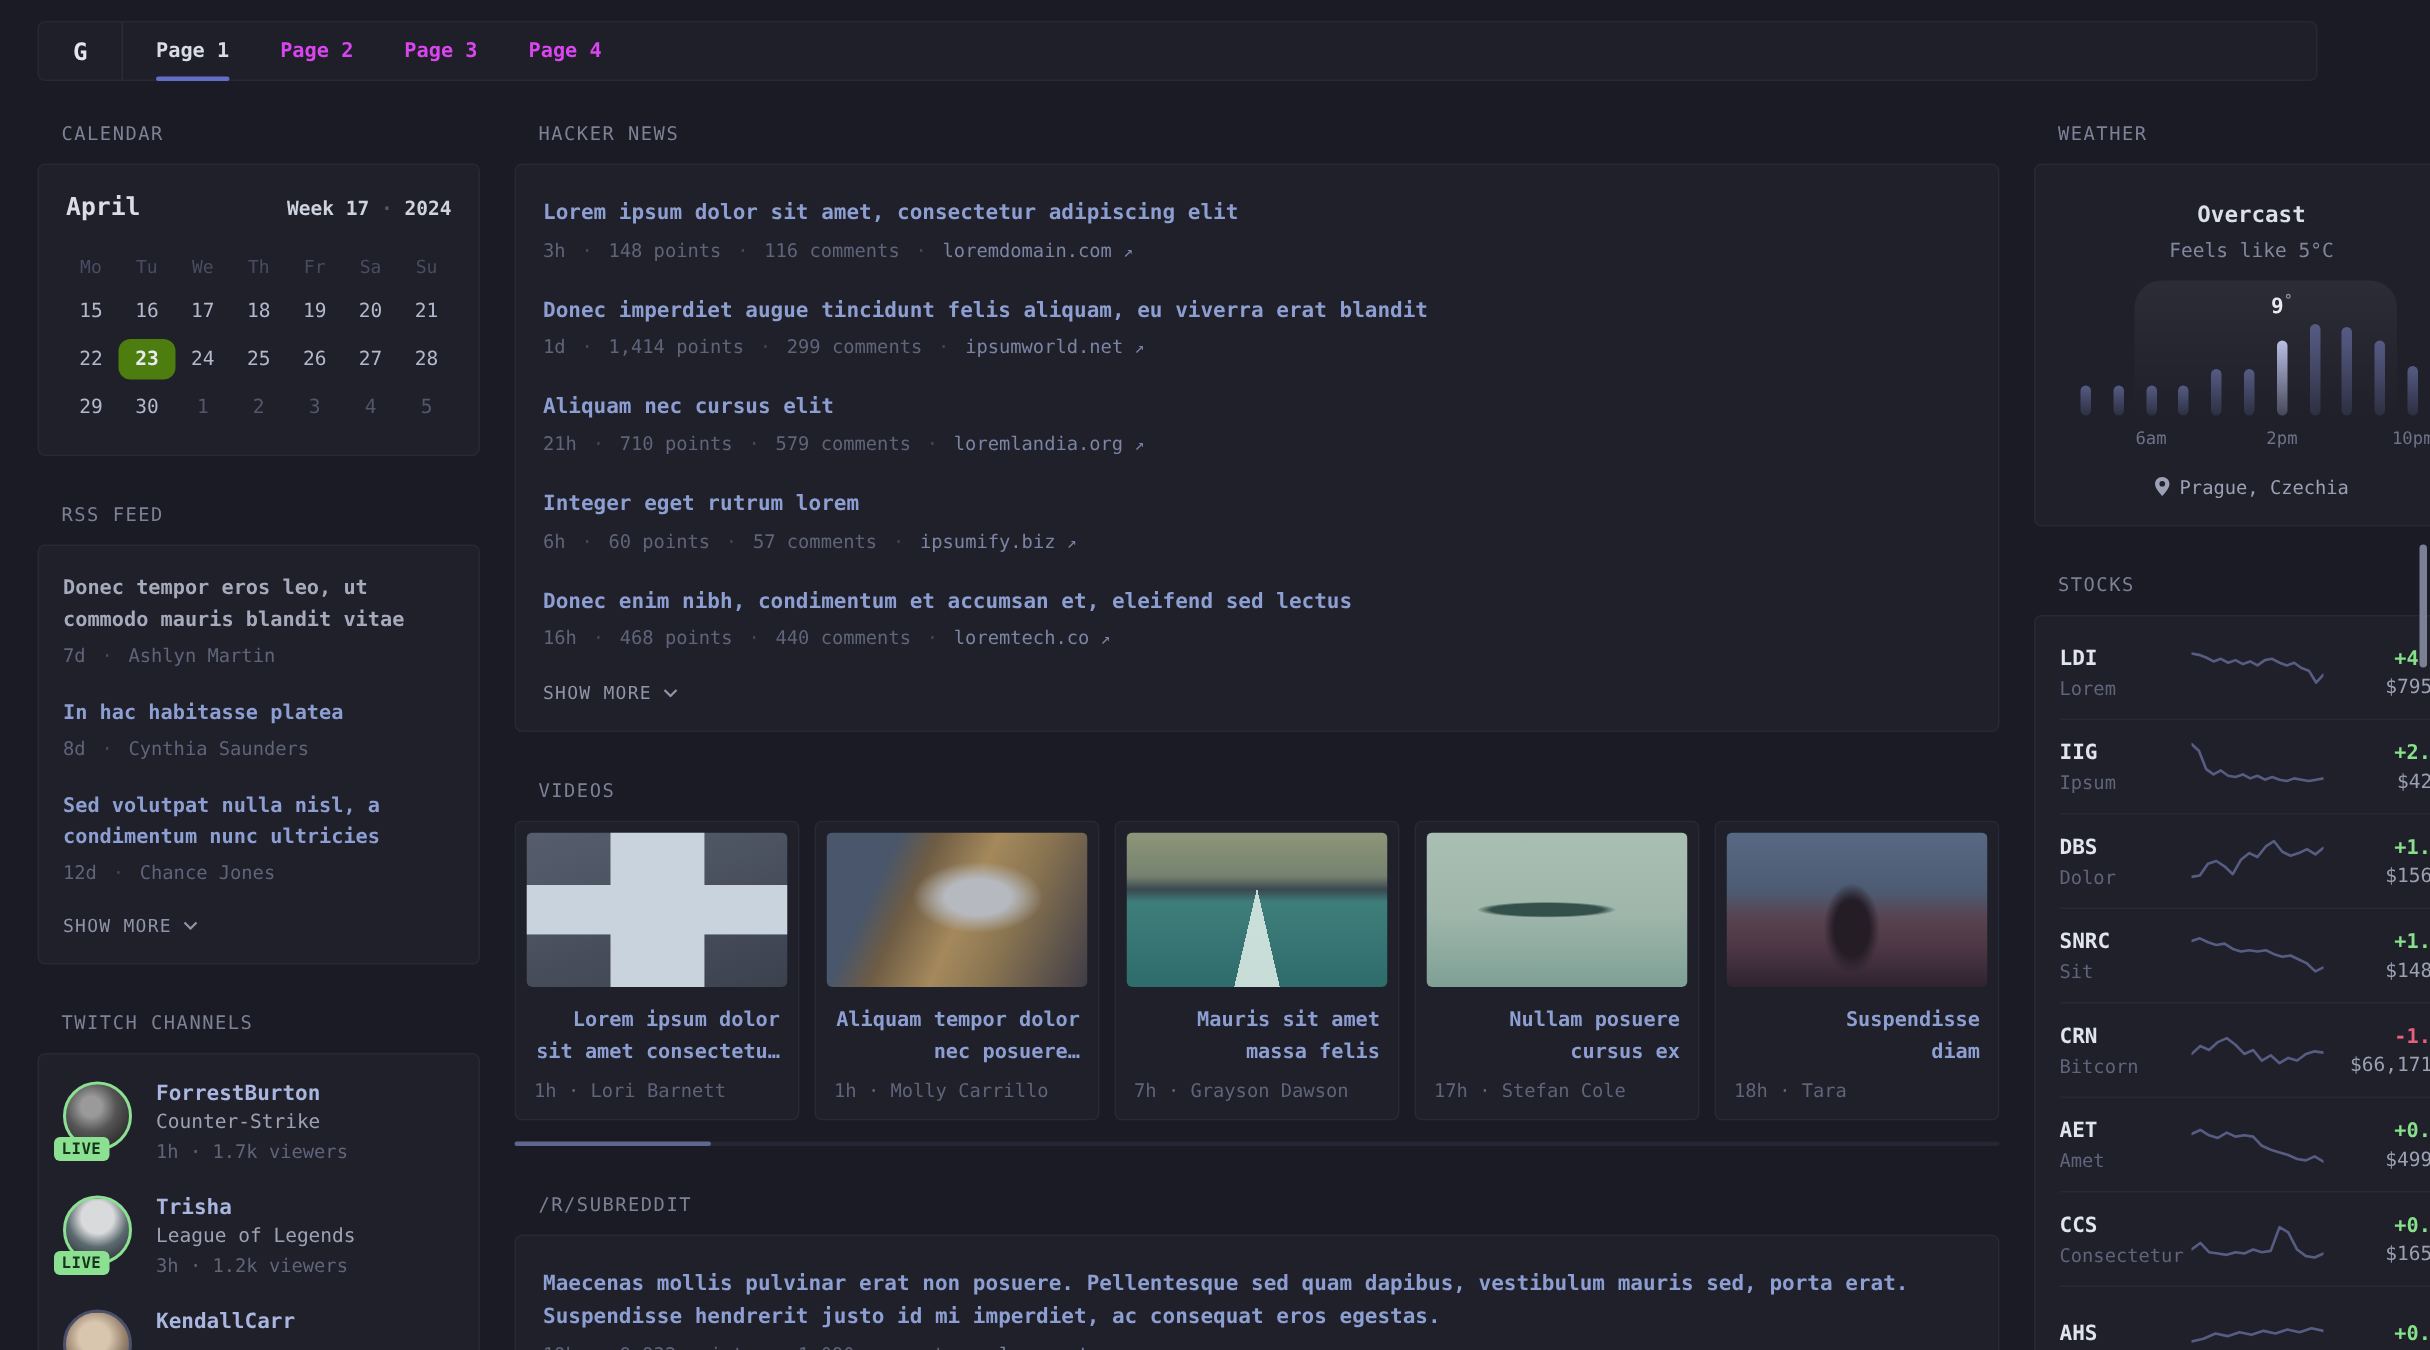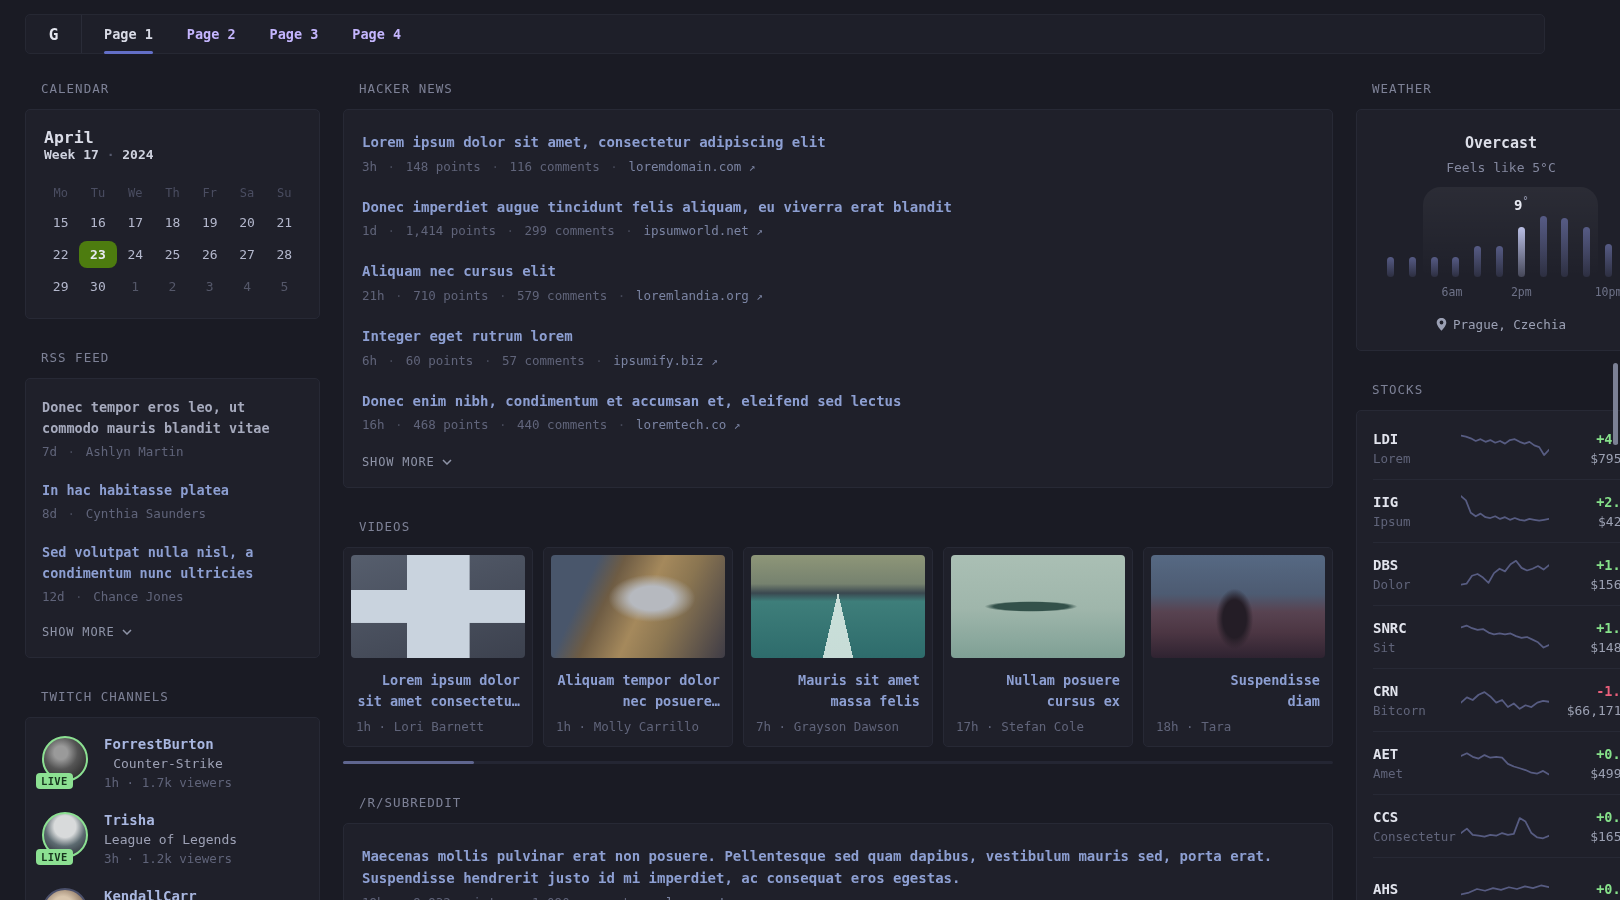--- a/index.html
+++ b/index.html
@@ -22,21 +22,21 @@
     display:flex; align-items:stretch;
   }
   .nav .logo {
     width:56px; display:flex; align-items:center; justify-content:center;
     font-weight:bold; font-size:16px; color:#e4e6ef;
     border-right:1px solid #2a2c38;
   }
   .tabs { display:flex; align-items:stretch; padding-left:22px; gap:34px; }
   .tab {
     display:flex; align-items:center; position:relative;
-    color:#c4b5fd; font-weight:bold; font-size:13.5px; cursor:pointer;
+    color:#d946ef; font-weight:bold; font-size:13.5px; cursor:pointer;
   }
   .tab.active { color:#d9dbe6; }
   .tab.active::after {
     content:""; position:absolute; left:0; right:0; bottom:-1px;
     height:3px; background:#636fc7; border-radius:2px;
   }
 
   
   .grid {
     width:1520px;
@@ -52,21 +52,21 @@
   }
   .sec { margin-bottom:31px; }
   .card {
     background:#1f202a;
     border:1px solid #272935;
     border-radius:5px;
     padding:18px 16px;
   }
 
   
-  .cal-top { display:flex; justify-content:flex-start; align-items:baseline; padding:0 2px;flex-direction:column; }
+  .cal-top { display:flex; justify-content:space-between; align-items:baseline; padding:0 2px; }
   .cal-month { font-size:16.5px; font-weight:bold; color:#dadce7; }
   .cal-week { font-size:13px; color:#cfd2df; font-weight:bold; }
   .cal-week .dot { color:#565a6e; }
   .cal-grid { display:grid; grid-template-columns:repeat(7,1fr); row-gap:5px; margin-top:20px; text-align:center; }
   .cal-dow { color:#4a4d61; font-size:12px; height:22px; line-height:22px; }
   .cal-day { color:#b4b8cd; font-size:13px; height:27px; line-height:27px; }
   .cal-day.muted { color:#545769; }
   .cal-day.sel {
     background:#4d7c0f; border-radius:8px; color:#e8eaf2; font-weight:bold;
   }
@@ -97,21 +97,21 @@
   .av-1 { background:radial-gradient(circle at 40% 35%, #9a9a9a 0 18%, #555 45%, #222 90%); }
   .av-2 { background:radial-gradient(circle at 50% 30%, #d8dadb 0 30%, #5c6a70 55%, #23262e 95%); }
   .av-3 { background:radial-gradient(circle at 45% 40%, #d9c6ae 0 30%, #96806c 60%, #41414f 95%); }
   .live-badge {
     position:absolute; left:-6px; bottom:-7px;
     background:#8ce092; color:#17351d;
     font-size:10.5px; font-weight:bold; letter-spacing:.03em;
     padding:2px 5px; border-radius:4px;
   }
   .tw-name { color:#a9b7e0; font-weight:bold; font-size:14px; cursor:pointer; }
-  .tw-game { color:#9da1b5; font-size:13px; margin-top:4px;text-align:center; }
+  .tw-game { color:#9da1b5; font-size:13px; margin-top:4px; }
   .tw-meta { color:#60647a; font-size:12.5px; margin-top:4px; }
 
   
   .wide-card { padding:22px 18px 18px; }
   .hn-item { margin-bottom:23px; }
   .hn-item .f-title { font-size:14px; }
 
   
   .vid-strip { display:flex; gap:10px; overflow:hidden; }
   .vid-card {
@@ -419,21 +419,21 @@
               <div class="w-bar" style="left: 57.6px; height: 20px;"></div>
               <div class="w-bar" style="left: 79.4px; height: 20px;"></div>
               <div class="w-bar" style="left: 101.2px; height: 31px;"></div>
               <div class="w-bar" style="left: 123px; height: 31px;"></div>
               <div class="w-bar cur" style="left: 144.8px; height: 50px;"></div>
               <div class="w-temp" style="left: 148.3px; bottom: 80px;">9<sup>°</sup></div>
               <div class="w-bar" style="left: 166.6px; height: 61px;"></div>
               <div class="w-bar" style="left: 188.4px; height: 59px;"></div>
               <div class="w-bar" style="left: 210.2px; height: 50px;"></div>
               <div class="w-bar" style="left: 232px; height: 33px;"></div>
-              <div class="w-hour" style="left: 79px;">6am</div>
+              <div class="w-hour" style="left: 61px;">6am</div>
               <div class="w-hour" style="left: 148.3px;">2pm</div>
               <div class="w-hour" style="left: 235.5px;">10pm</div>
             </div>
           <div class="w-loc">
             <svg width="11" height="13" viewBox="0 0 11 13">
                 <path d="M5.5 0C2.7 0 .7 2.1.7 4.7c0 3.2 4.8 8 4.8 8s4.8-4.8 4.8-8C10.3 2.1 8.3 0 5.5 0zm0 6.4a1.9 1.9 0 1 1 0-3.8 1.9 1.9 0 0 1 0 3.8z" fill="#9ba0b4"></path>
               </svg>
             <span>Prague, Czechia</span>
           </div>
         </div>

